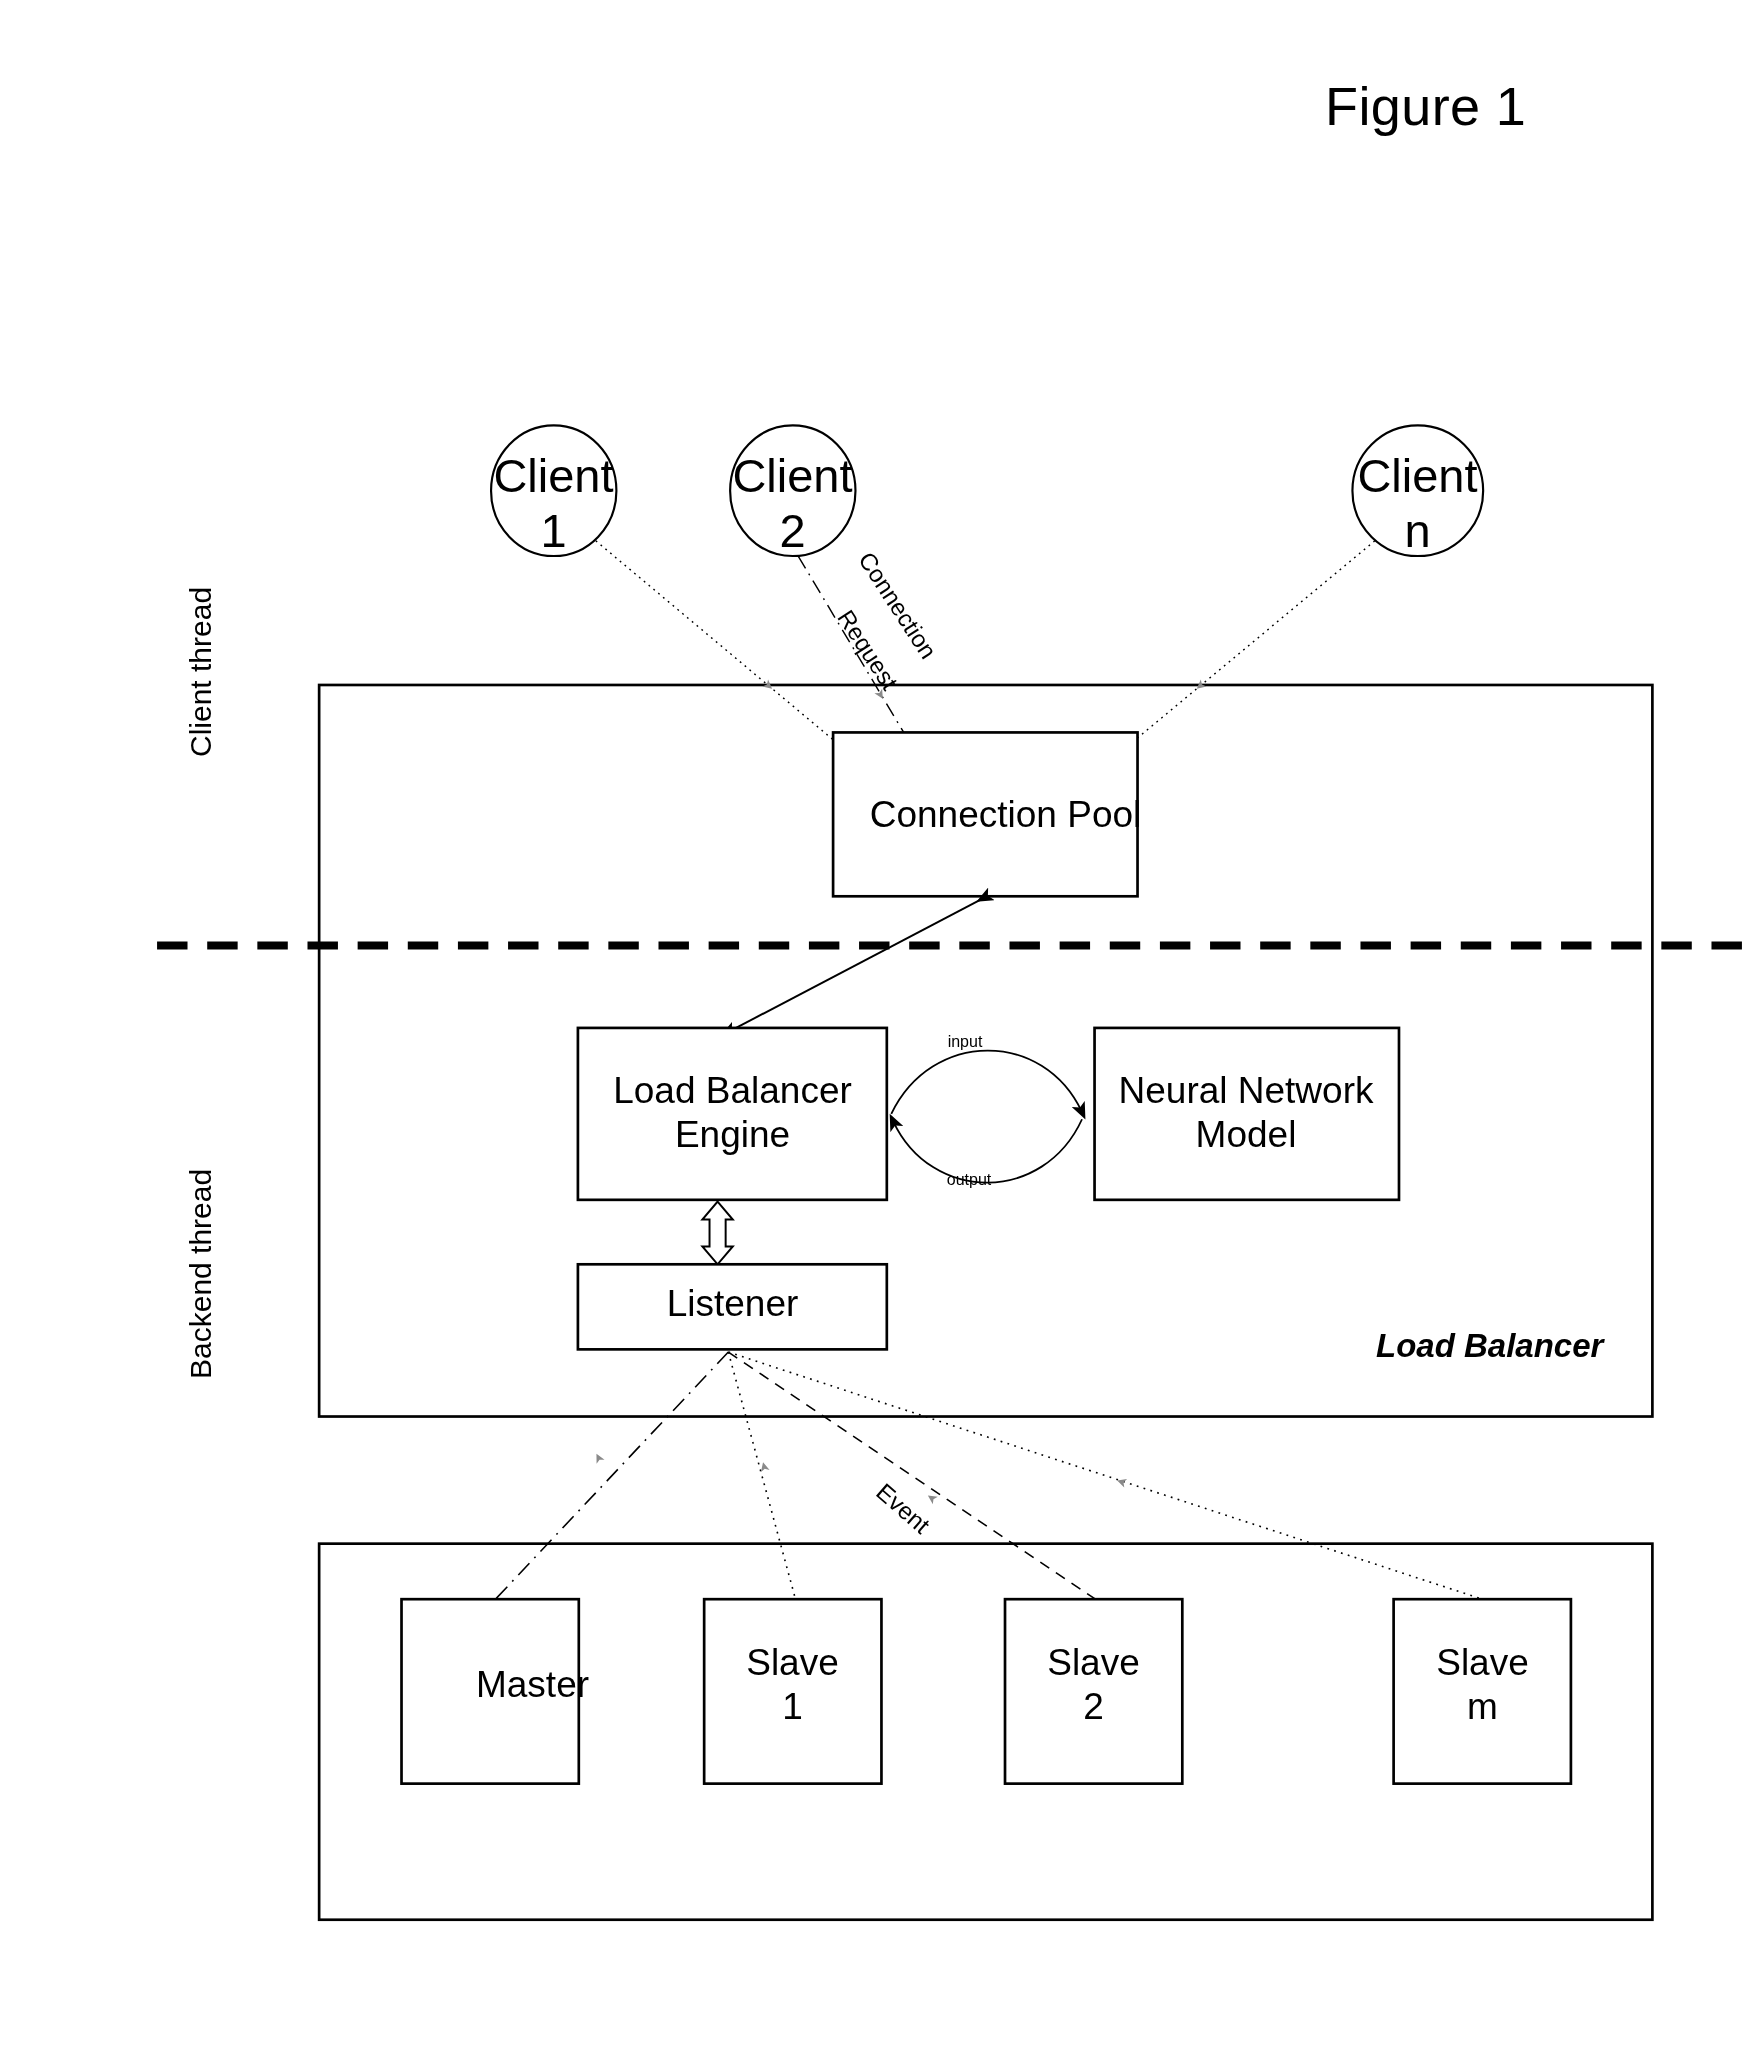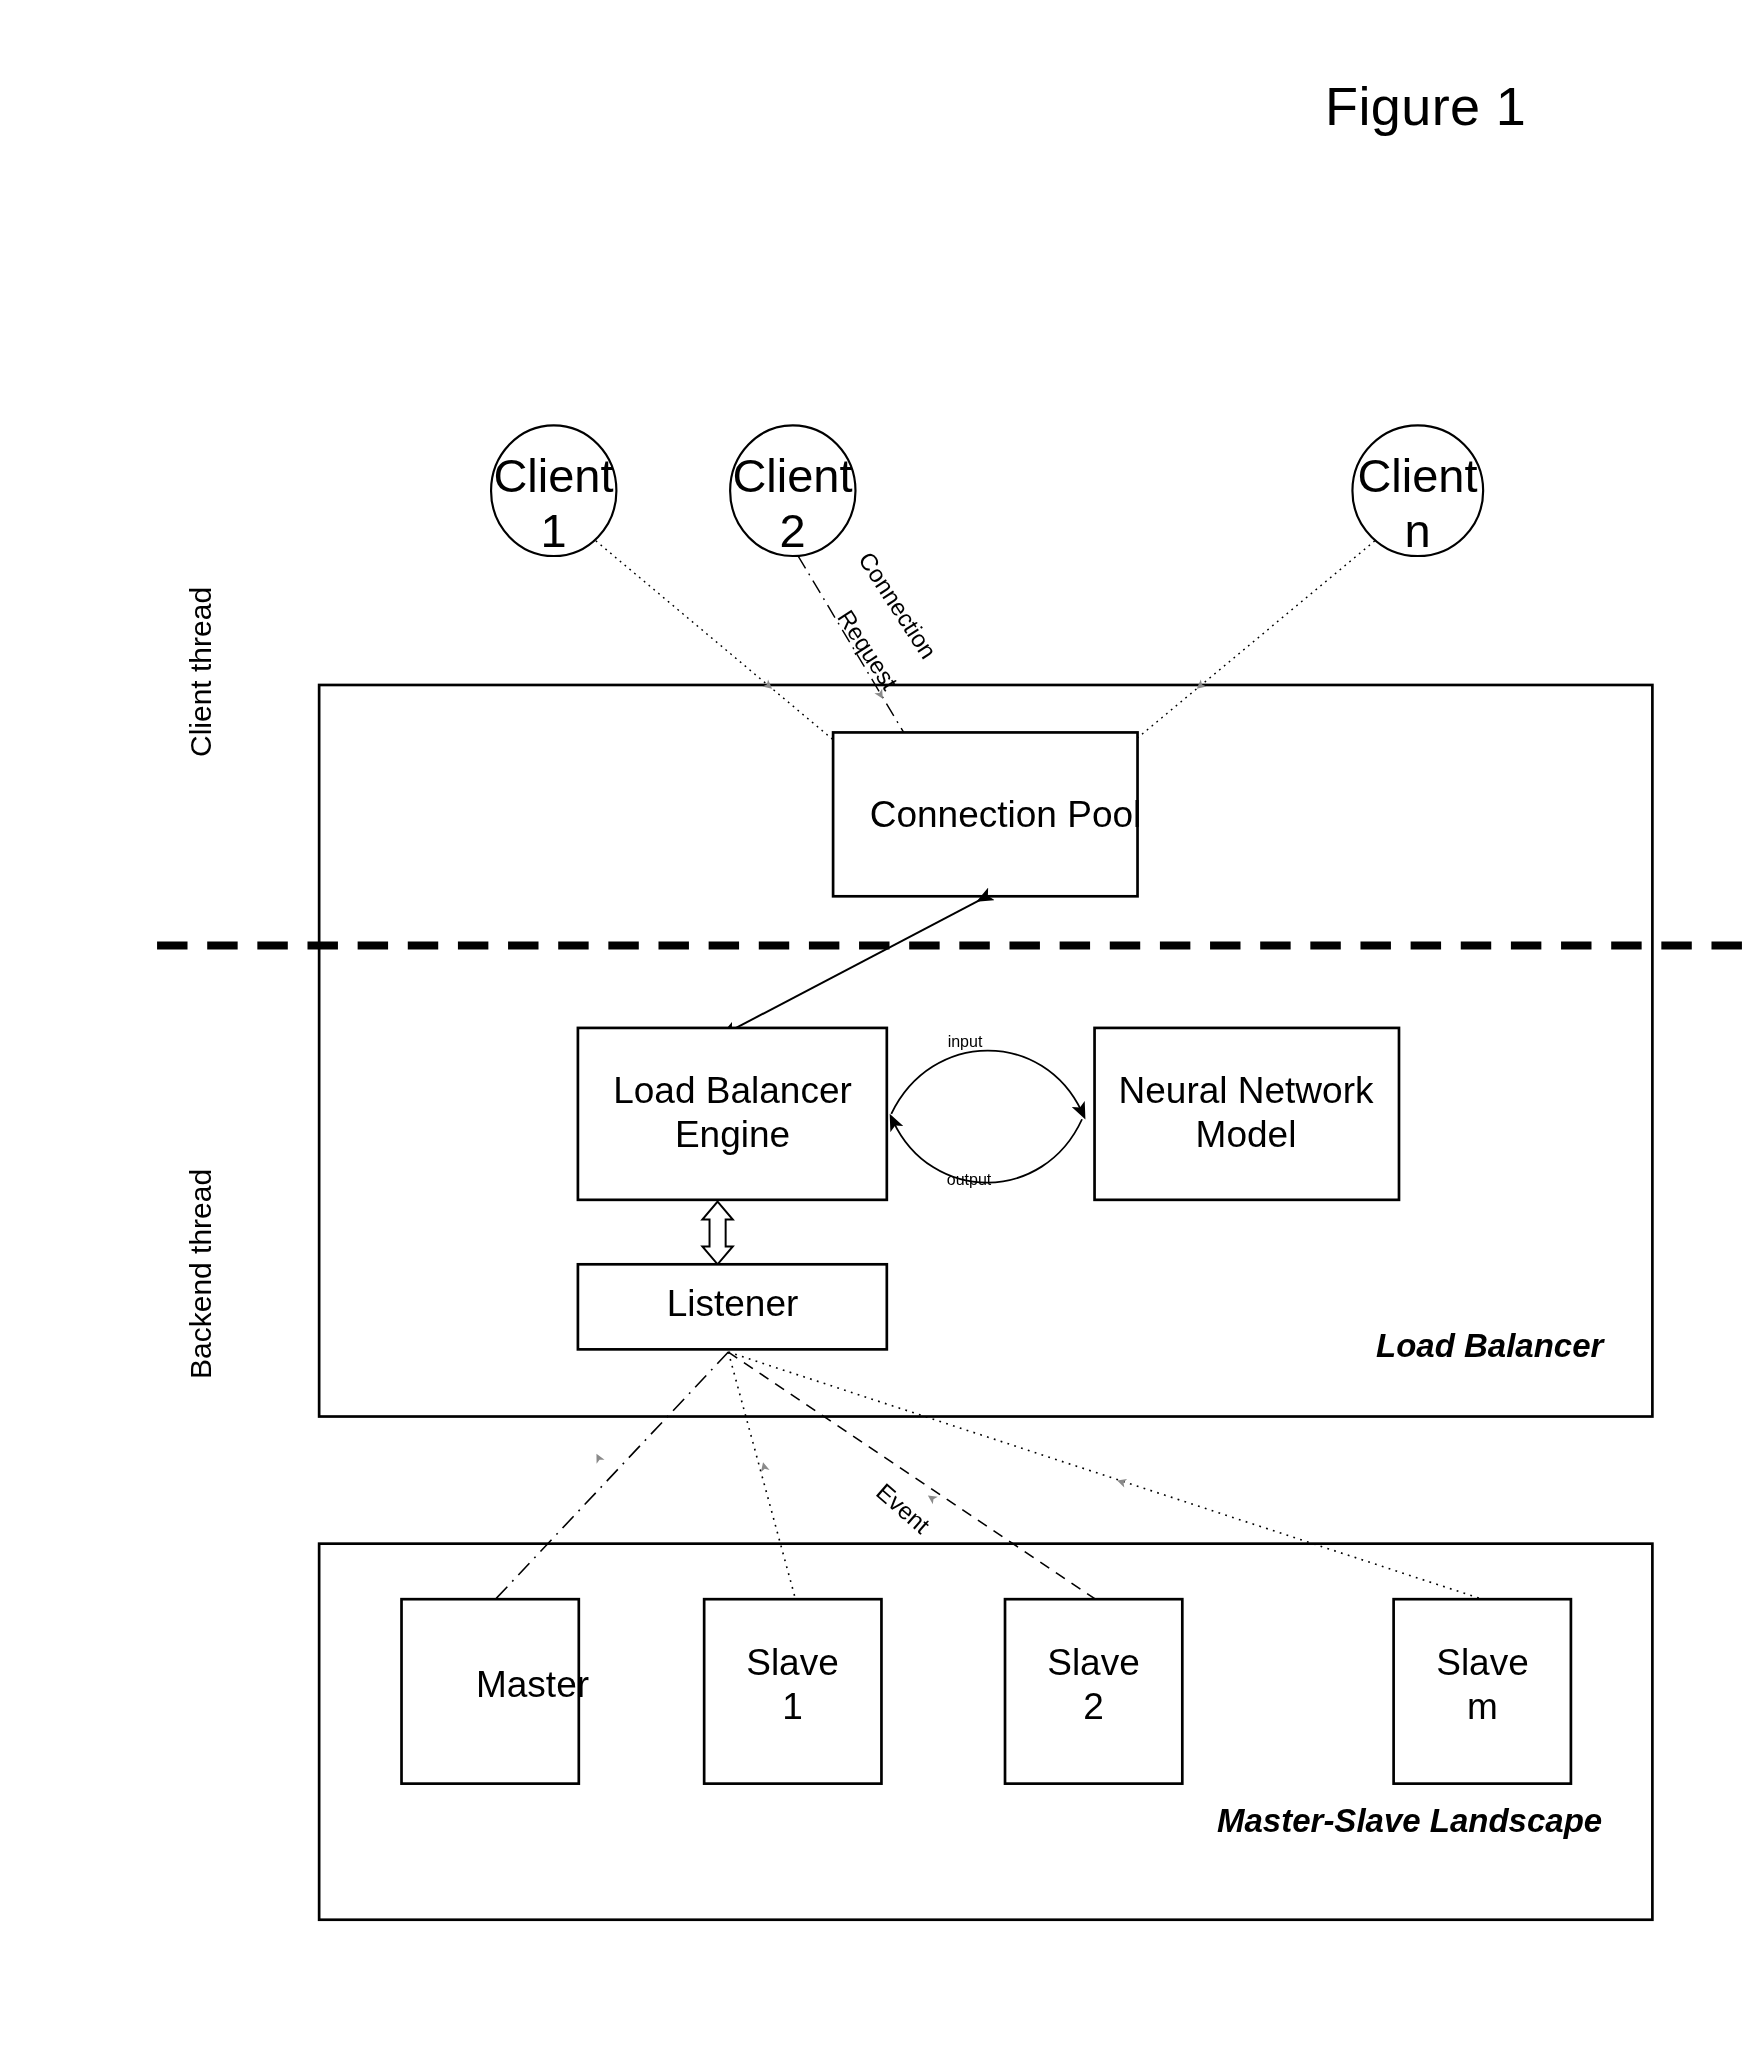--- a/index.html
+++ b/index.html
@@ -177,16 +177,15 @@
   <div class="rot-label" style="left:889px; top:1478px; transform: rotate(41deg);">Event</div>
 
   <div class="node-text box-text" style="left:401px; top:1663px; width:177px;margin-left:43px;">Master</div>
   <div class="node-text box-text" style="left:704px; top:1641px; width:177px;">Slave
 1</div>
   <div class="node-text box-text" style="left:1005px; top:1641px; width:177px;">Slave
 2</div>
   <div class="node-text box-text" style="left:1394px; top:1641px; width:177px;">Slave
 m</div>
 
-  <div class="region-label" style="left:1217px; top:1802px;">Master-Slave Landscape</div>
 
 </div>
 
 
 </body></html>

